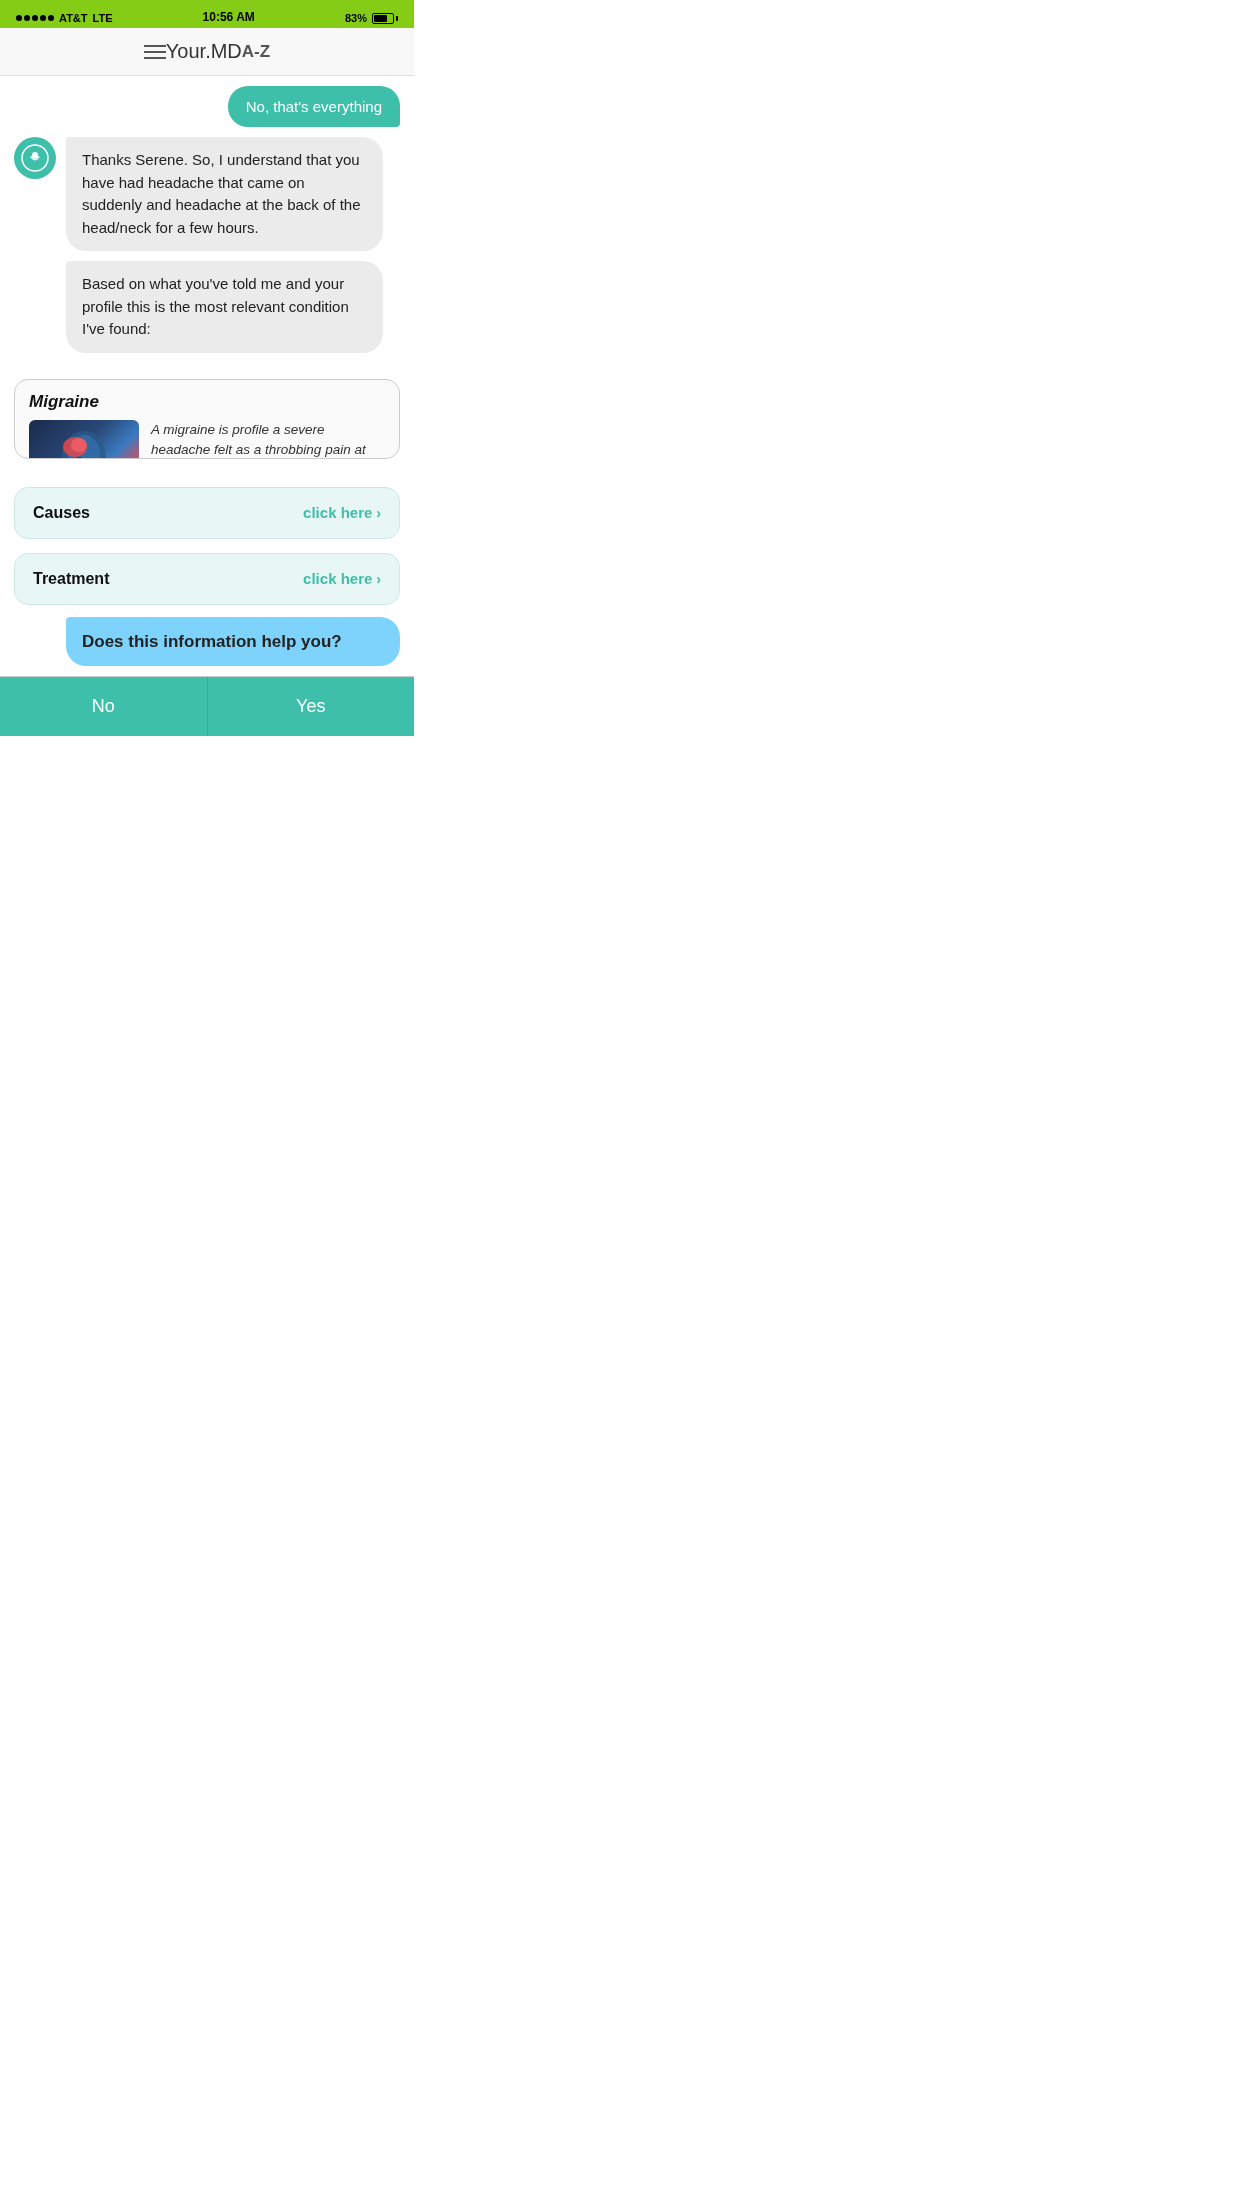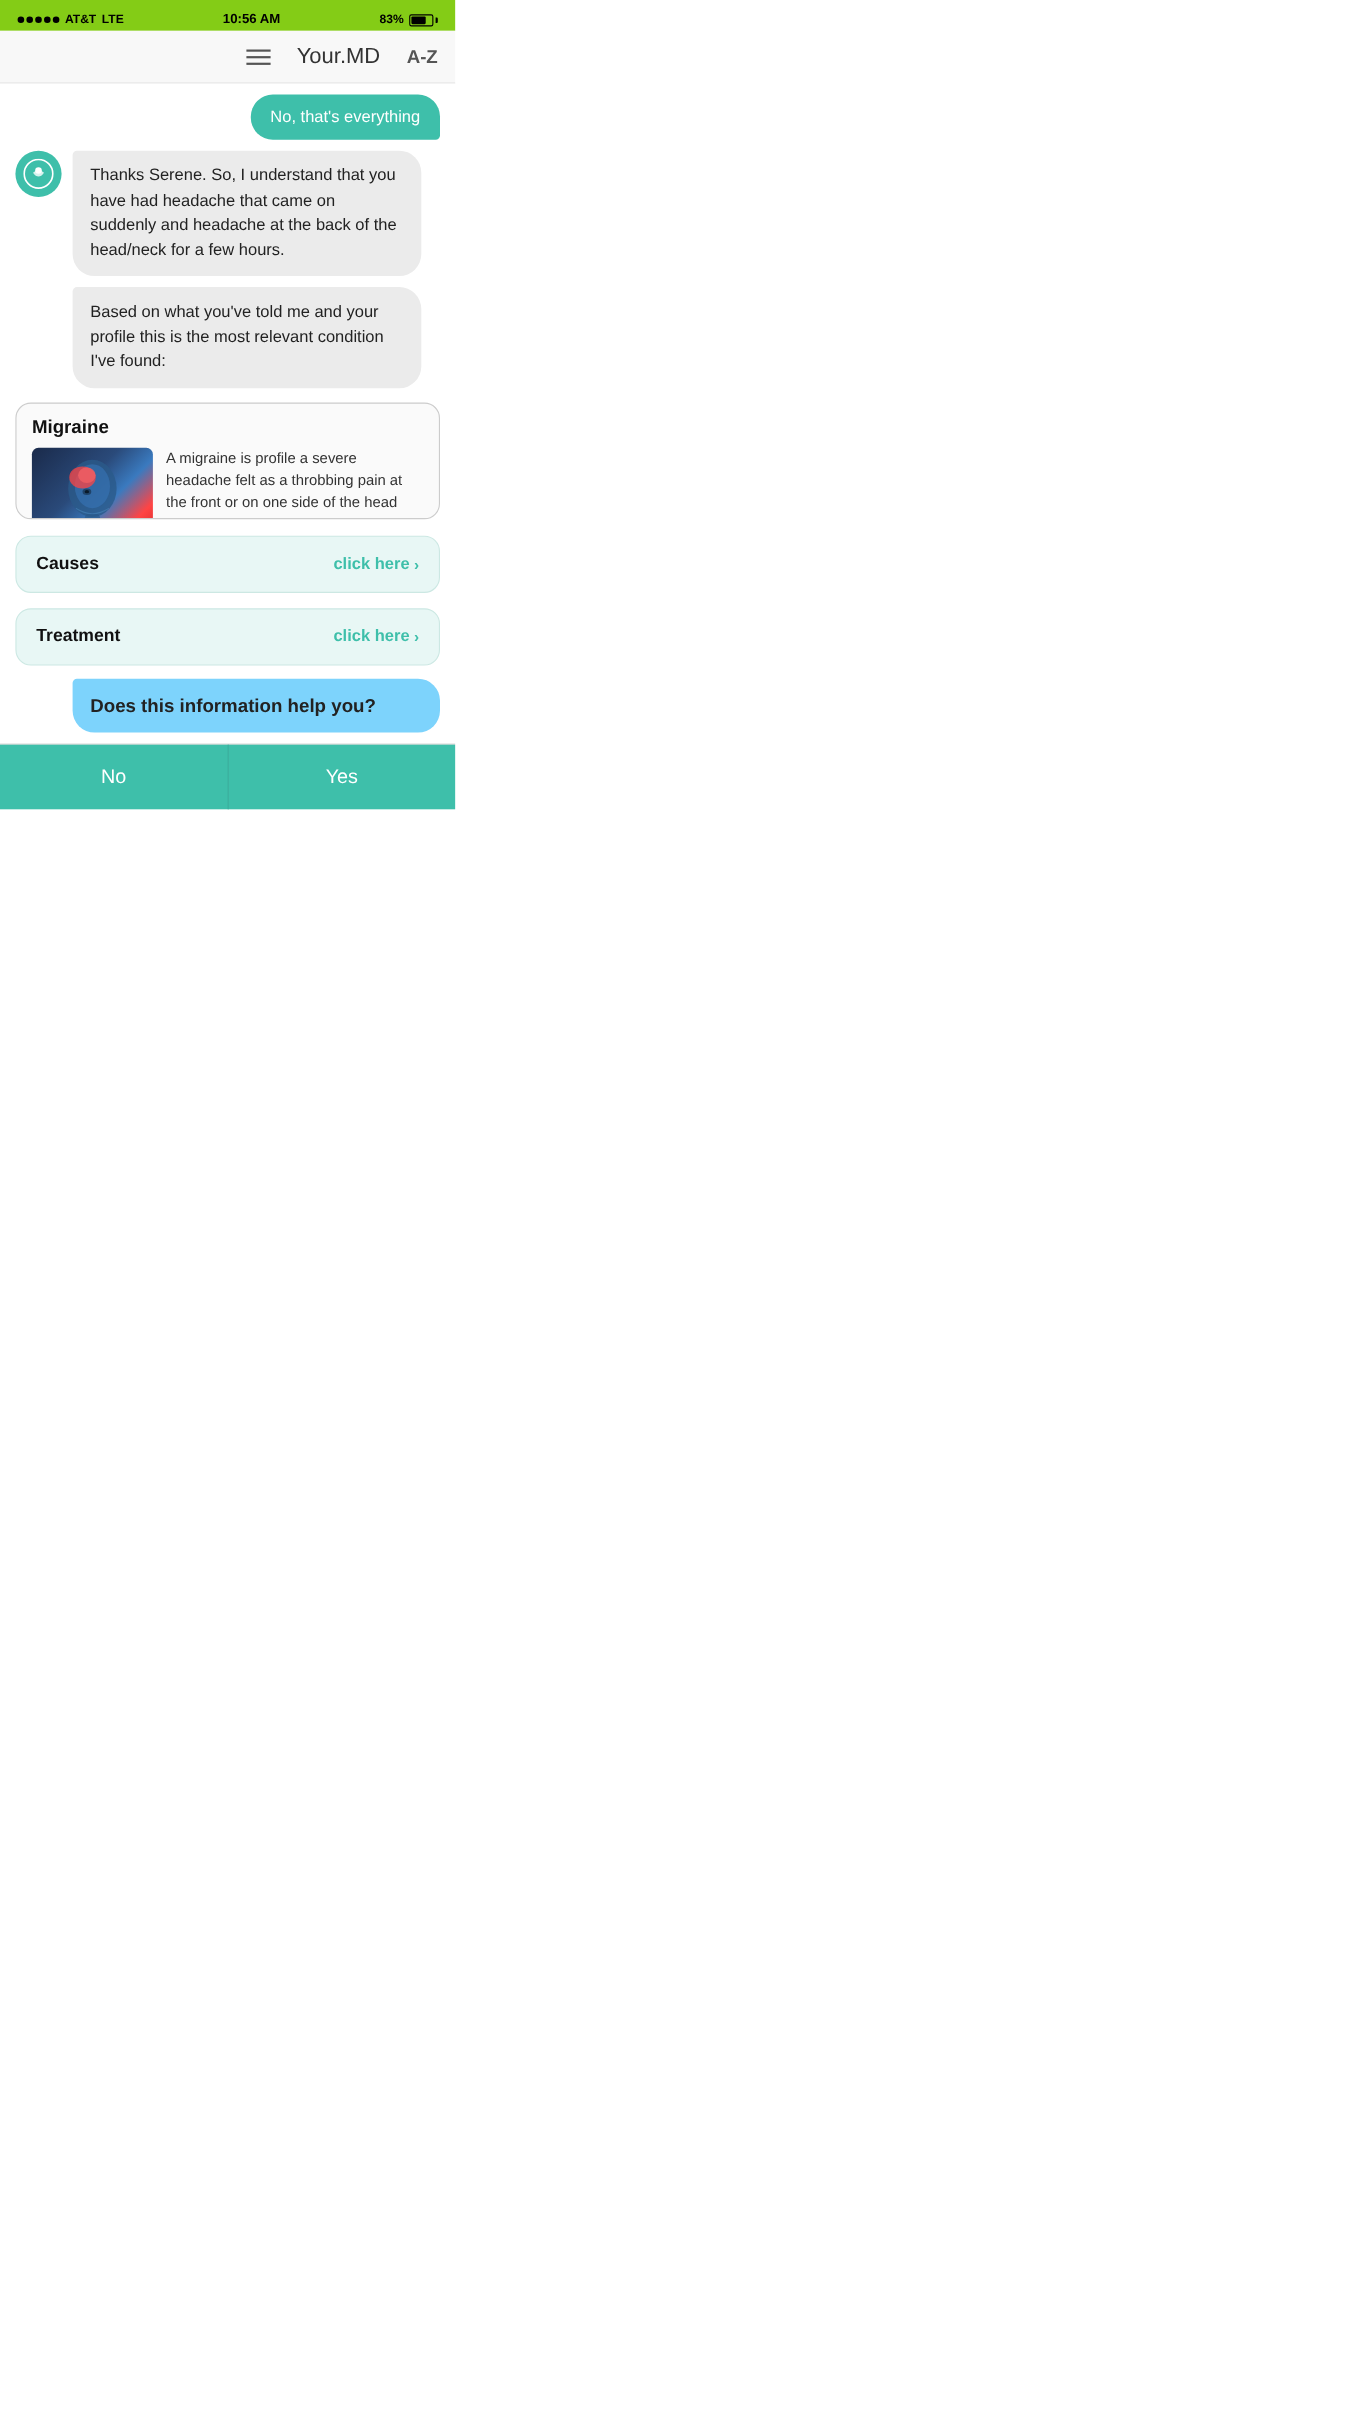--- a/index.html
+++ b/index.html
@@ -57,27 +57,26 @@
     .battery-fill {
       width: 75%; height: 100%; background: #000; border-radius: 1px;
     }
     .battery-tip {
       width: 2px; height: 5px; background: #000; border-radius: 0 1px 1px 0;
     }
 
     
     .nav-bar {
       display: flex;
-      justify-content: flex-end;
+      justify-content: center;
       align-items: center;
       padding: 8px 16px;
       background: #f8f8f8;
       border-bottom: 1px solid #e0e0e0;
       height: 48px;
-      gap: 24px;
     }
     .nav-hamburger {
       display: flex; flex-direction: column; gap: 4px; cursor: pointer;
     }
     .nav-hamburger span {
       display: block; width: 22px; height: 2px; background: #555;
     }
     .nav-title {
       font-size: 20px;
       font-weight: 500;
@@ -142,23 +141,24 @@
       padding: 12px 16px;
       max-width: 82%;
       font-size: 15px;
       line-height: 1.5;
     }
 
     
     .condition-card {
       border: 1.5px solid #ccc;
       border-radius: 14px;
-      margin: 3px 0;
+      margin: 16px 0;
       background: #fafafa;
       overflow: hidden;
+      font-style: italic;
     }
     .condition-title {
       font-size: 17px;
       font-weight: 700;
       color: #111;
       padding: 12px 14px 8px;
     }
     .condition-body {
       display: flex;
       gap: 12px;

